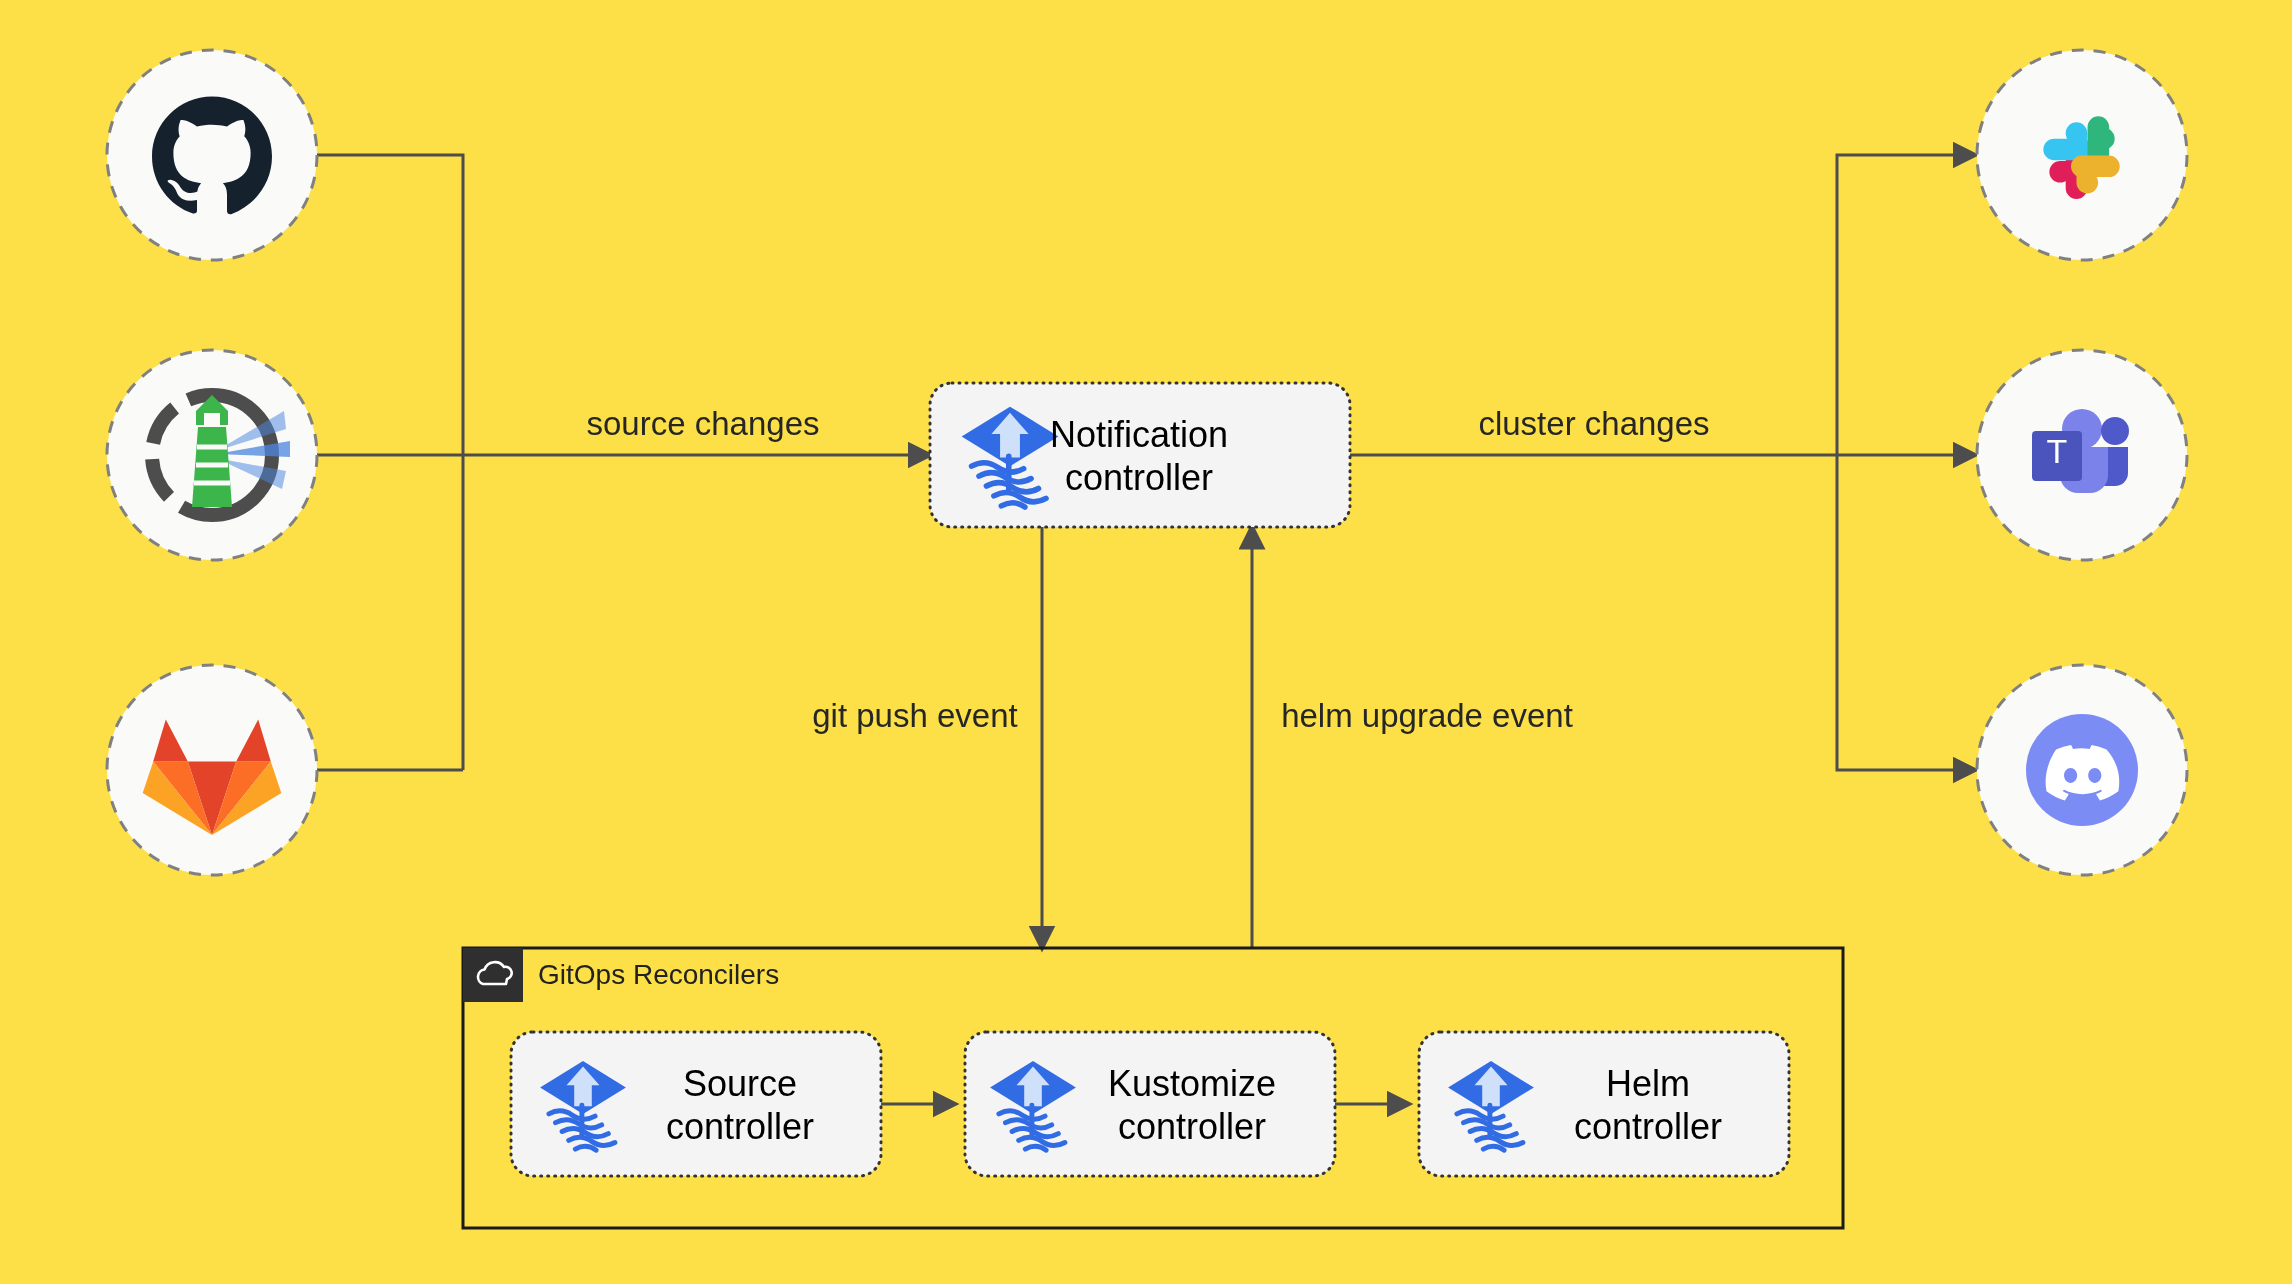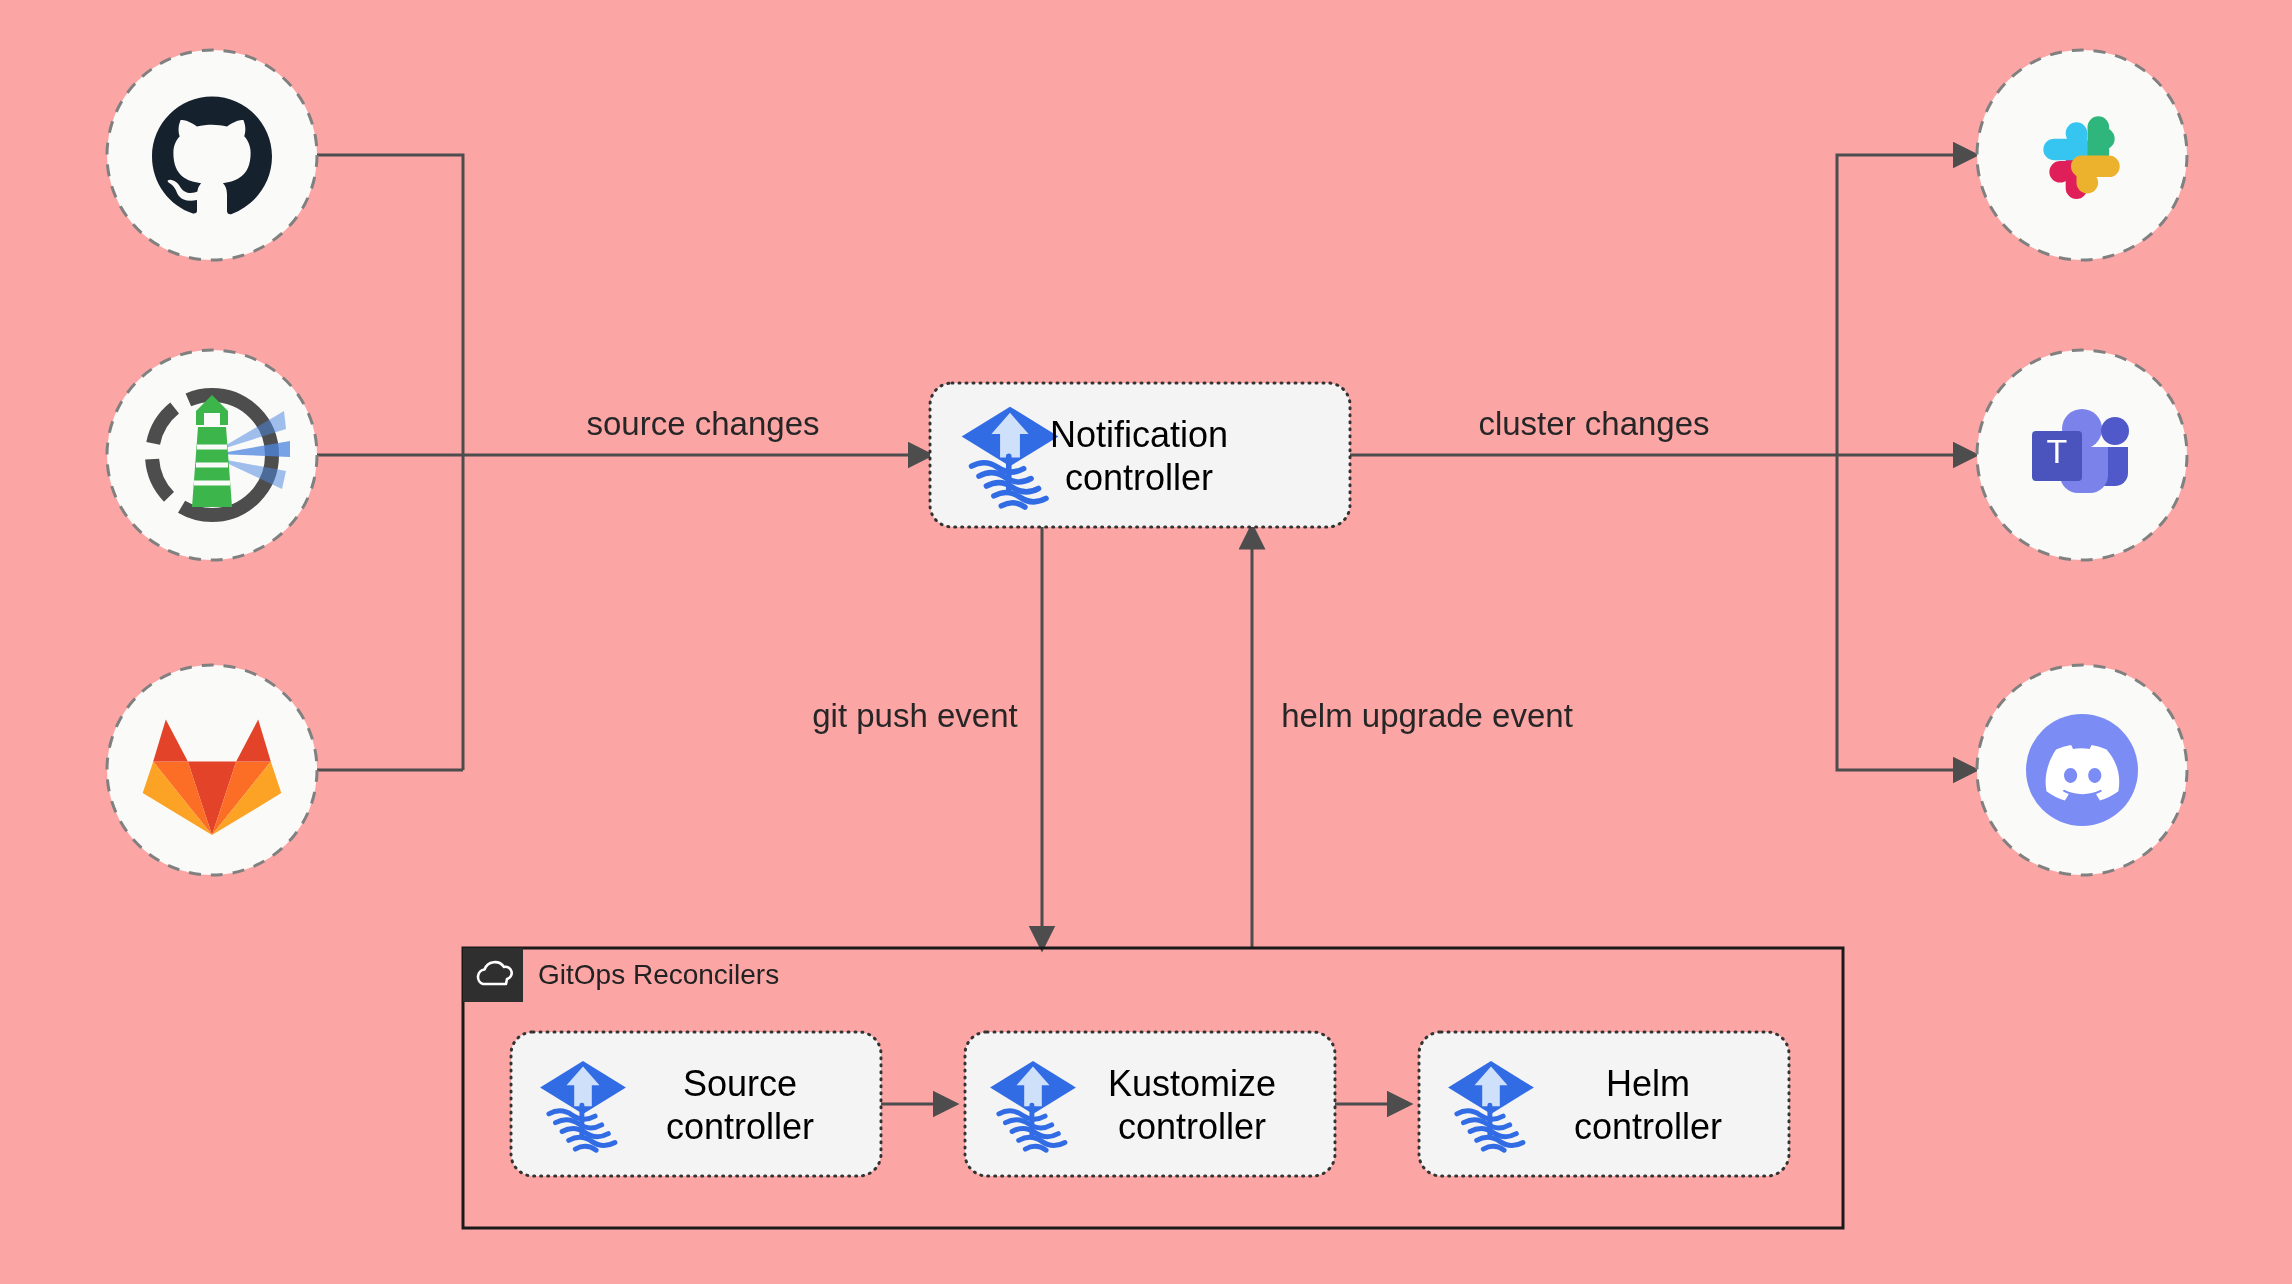--- a/index.html
+++ b/index.html
@@ -10,21 +10,21 @@
   body {
     width: 2292px;
     height: 1284px;
     font-family: "Liberation Sans", sans-serif;
     overflow: hidden;
   }
   #stage {
     position: relative;
     width: 2292px;
     height: 1284px;
-    background: #fca5a5;
+    background: #fde047;
   }
   svg.layer {
     position: absolute;
     top: 0;
     left: 0;
     width: 2292px;
     height: 1284px;
   }
   .edge-line {
     fill: none;

